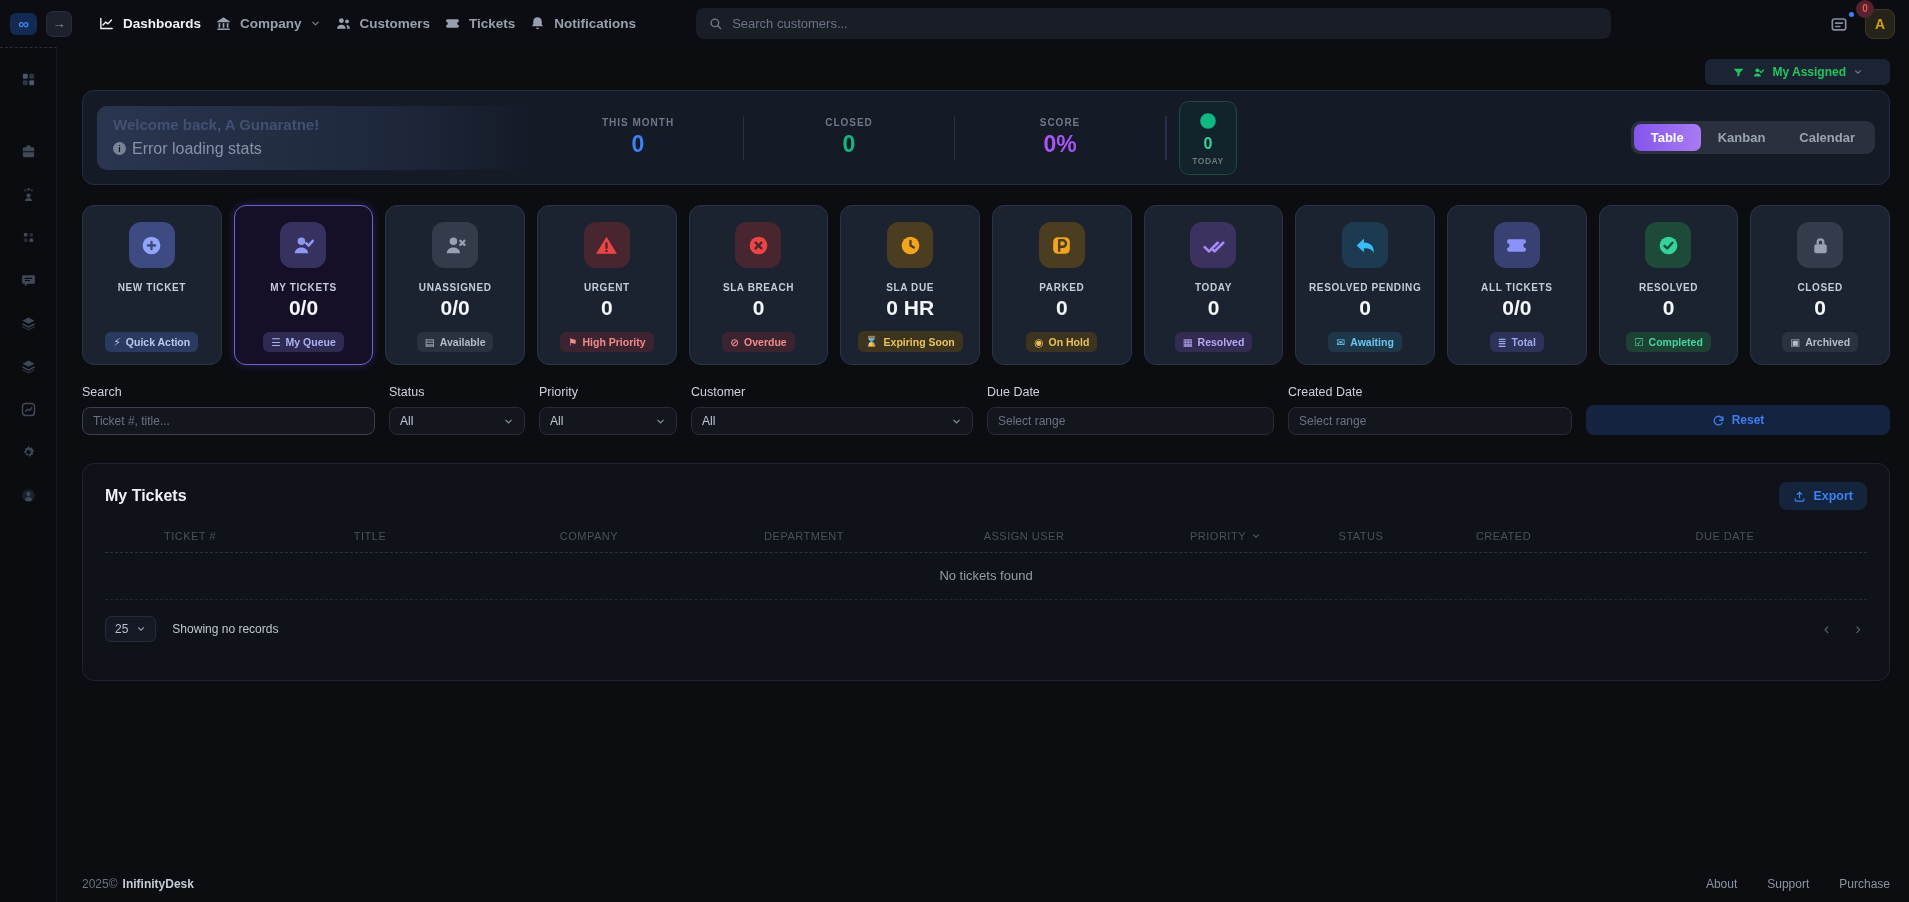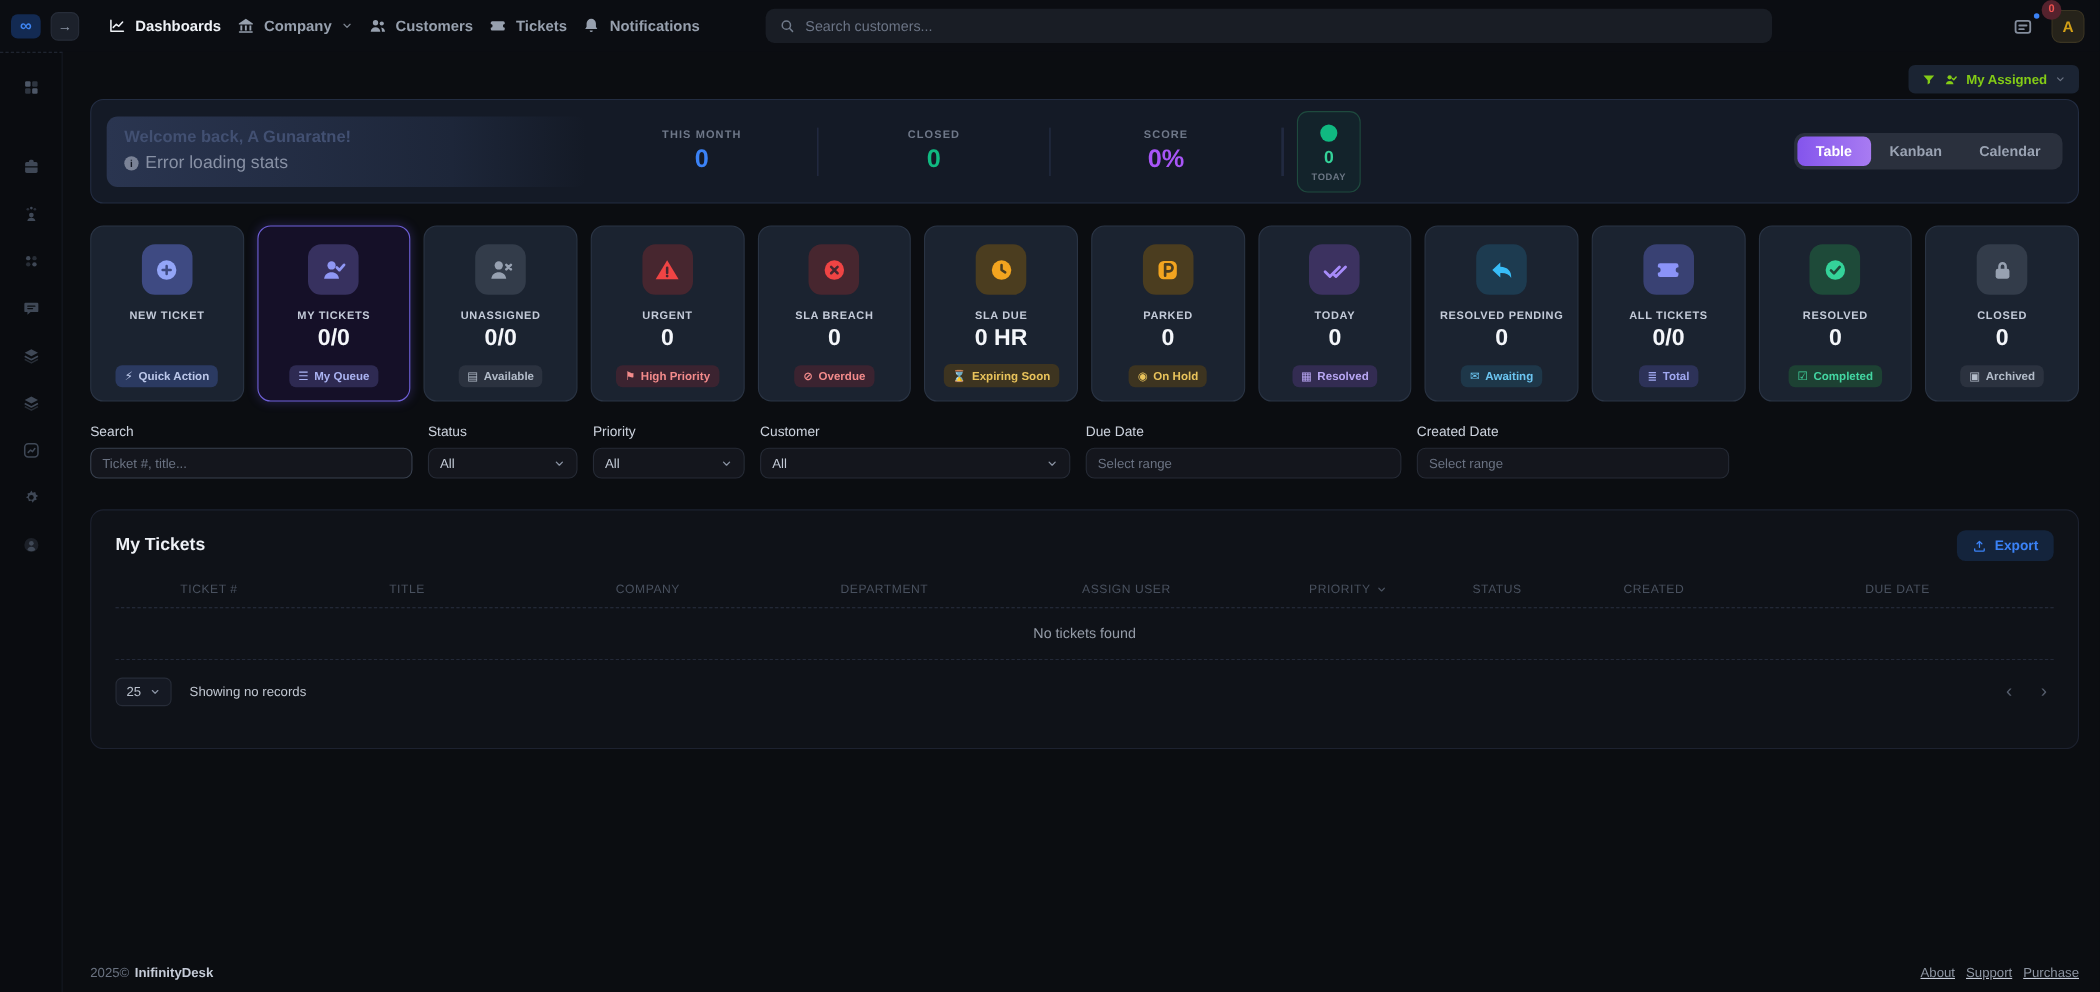--- a/index.html
+++ b/index.html
@@ -46,21 +46,21 @@
             display:flex; flex-direction:column; align-items:center; padding-top:16px; }
   .side-item{ width:30px; height:30px; border-radius:8px; display:flex; align-items:center; justify-content:center;
             color:#3f4856; margin-bottom:13px; }
   .side-item svg{ width:17px; height:17px; }
   .side-item:first-child{ color:#4d5767; margin-bottom:42px; }
   main{ flex:1; padding:0 19px 0 25px; }
 
   
   .toolbar-row{ display:flex; justify-content:flex-end; margin-top:12px; }
   .assigned-btn{ height:26px; background:#1b2433; border:none; border-radius:6px; display:flex; align-items:center;
-            gap:7px; padding:0 12px; color:#84cc16; font-size:12px; font-weight:bold; font-family:inherit; }
+            gap:7px; padding:0 27px; color:#22c55e; font-size:12px; font-weight:bold; font-family:inherit; }
   .assigned-btn .icon svg{ width:13px; height:13px; }
   .assigned-btn .chev svg{ width:10px; height:10px; color:#6b7485; }
 
   
   .banner{ margin-top:5px; height:95px; background:#141a26; border:1px solid #232d42; border-radius:12px;
             display:flex; align-items:center; padding:0 14px; }
   .welcome{ width:436px; height:64px; border-radius:10px; padding:10px 16px;
             background:linear-gradient(90deg,#2a3550 0%,#1d2639 72%,rgba(29,38,57,0) 100%); }
   .welcome h2{ font-size:15px; font-weight:bold; color:#425072; }
   .welcome .err{ margin-top:7px; display:flex; align-items:center; gap:6px; font-size:16px; color:#8891a5; }
@@ -134,21 +134,21 @@
   .pagesize{ height:26px; background:#151923; border:1px solid #272c38; border-radius:6px; color:#b9c0cc;
          font-size:12px; font-family:inherit; display:flex; align-items:center; gap:8px; padding:0 9px; }
   .pagesize .chev svg{ width:10px; height:10px; color:#8a93a3; }
   .pager .summary{ margin-left:16px; font-size:12px; color:#c0c6d0; }
   .pager .arrows{ margin-left:auto; display:flex; gap:26px; color:#565e6d; font-size:17px; padding-right:6px; }
 
   
   .page-footer{ margin-top:196px; display:flex; align-items:center; font-size:12px; }
   .page-footer .cp{ color:#6a7280; }
   .page-footer .brand{ color:#c6ccd8; font-weight:bold; margin-left:5px; }
-  .footer-links{ margin-left:auto; display:flex; gap:10px;text-decoration:underline; }
+  .footer-links{ margin-left:auto; display:flex; gap:30px; }
   .footer-links span{ color:#8d95a2; }
 </style>
 </head>
 <body>
 
 <header class="topbar" data-interactable="false">
   <div class="logo" data-interactable="true">
     <span data-interactable="false">∞</span>
   </div>
   <button class="collapse-btn" data-interactable="true">
@@ -612,20 +612,31 @@
         <div class="f-control" data-interactable="true">
           <span class="ph" data-interactable="false">Select range</span>
         </div>
       </div>
       <div data-interactable="false">
         <div class="f-label" data-interactable="false">Created Date</div>
         <div class="f-control" data-interactable="true">
           <span class="ph" data-interactable="false">Select range</span>
         </div>
       </div>
+      <div data-interactable="false">
+        <button class="reset-btn" data-interactable="true">
+          <span class="icon" data-interactable="false">
+              <svg viewBox="0 0 24 24" fill="none" stroke="currentColor" stroke-width="2.4" stroke-linecap="round" stroke-linejoin="round">
+                <path d="M20 11.5a8 8 0 10-1 4.6"></path>
+                <path d="M20 5.5v6h-6"></path>
+              </svg>
+            </span>
+          <span data-interactable="false">Reset</span>
+        </button>
+      </div>
     </section>
 
     <section class="panel" data-interactable="false">
       <div class="panel-head" data-interactable="false">
         <h3 class="panel-title" data-interactable="false">My Tickets</h3>
         <button class="export-btn" data-interactable="true">
           <span class="icon" data-interactable="false">
               <svg viewBox="0 0 24 24" fill="none" stroke="currentColor" stroke-width="2.2" stroke-linecap="round" stroke-linejoin="round">
                 <path d="M12 14V4M8 8l4-4 4 4"></path>
                 <path d="M4 16.5V19a1.5 1.5 0 001.5 1.5h13A1.5 1.5 0 0020 19v-2.5"></path>

